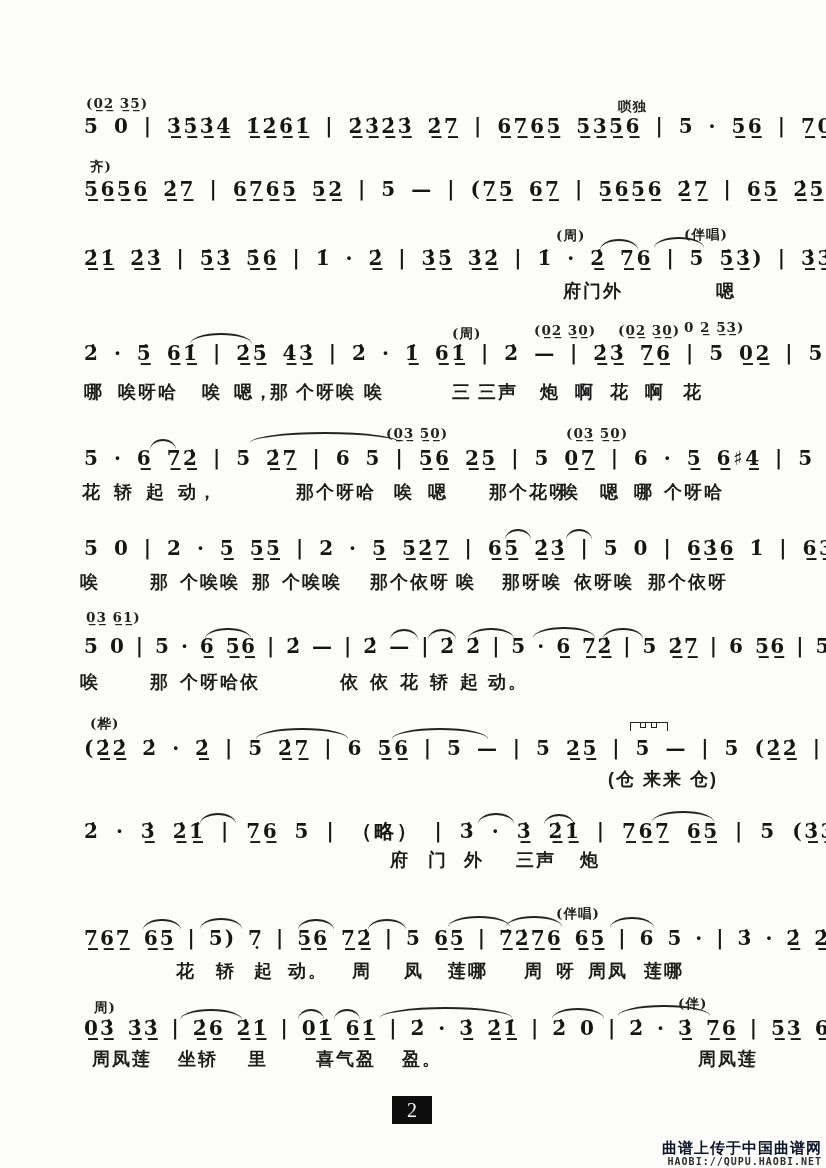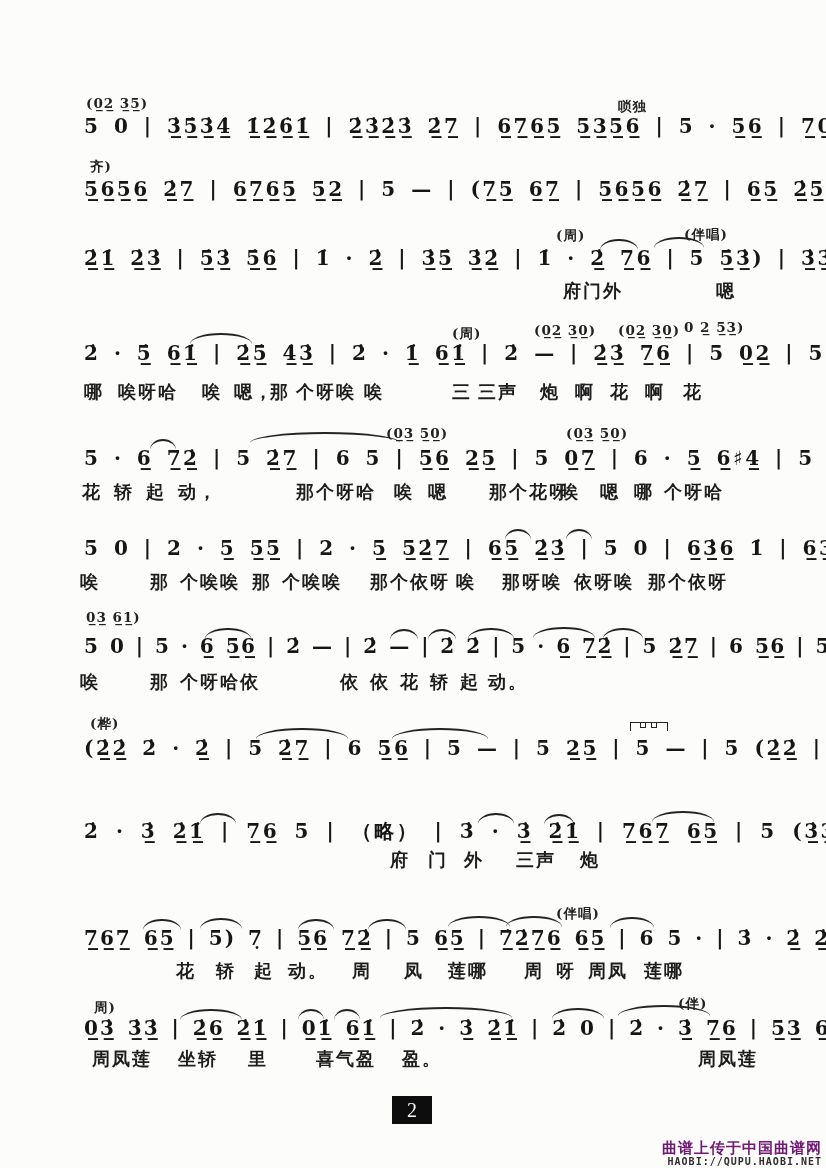--- a/index.html
+++ b/index.html
@@ -43,21 +43,21 @@
   .brk i.s1{left:9px;} .brk i.s2{left:20px;}
   .pagebox{
     position:absolute;left:392px;top:1096px;width:40px;height:28px;
     background:#0d0d0d;color:#fbfbfb;text-align:center;
     font-family:"Liberation Serif","DejaVu Serif",serif;
     font-size:20px;line-height:28px;font-weight:normal;
   }
   .wm1{
     position:absolute;right:4px;top:1139px;
     font-family:"Liberation Sans","DejaVu Sans",sans-serif;
-    font-weight:bold;font-size:15px;color:#701a75;letter-spacing:1px;
+    font-weight:bold;font-size:15px;color:#0f172a;letter-spacing:1px;
   }
   .wm2{
     position:absolute;right:4px;top:1156px;
     font-family:"DejaVu Sans Mono","Liberation Mono",monospace;
     font-weight:bold;font-size:10px;color:#2e2e2e;letter-spacing:1px;
   }
 </style>
 </head>
 <body>
 
@@ -160,20 +160,23 @@
   </div>
 
   <div class="ann" style="left:90px;top:716px">(桦)</div>
   <div class="slur" style="left:256px;top:728px;width:92px"></div>
   <div class="slur" style="left:392px;top:728px;width:96px"></div>
   <div class="brk" style="left:630px;top:722px">
       <i class="s1"></i>
       <i class="s2"></i>
     </div>
   <div class="notes" style="top:737px">(2̲̇2̲̇ 2̇ · 2̲̇ | 5 2̲̇7̲ | 6 5̲6̲ | 5 — | 5 2̲5̲ | 5 — | 5 (2̲̇2̲̇ | 5 2̲̇2̲̇ 5 — |</div>
+  <div class="lyrics" style="top:768px">
+    <span class="ly" style="left:608px">(仓 来来 仓)</span>
+  </div>
 
   <div class="slur" style="left:200px;top:813px;width:36px"></div>
   <div class="slur" style="left:478px;top:813px;width:36px"></div>
   <div class="slur" style="left:544px;top:814px;width:30px"></div>
   <div class="slur" style="left:652px;top:811px;width:62px"></div>
   <div class="notes" style="top:820px;word-spacing:6px">2̇ · 3̲̇ 2̲̇1̲̇ | 7̲6̲ 5 | （略） | 3̇ · 3̲̇ 2̲̇1̲̇ | 7̲6̲7̲ 6̲5̲ | 5 (3̲̇3̲̇ 2̲̇1̲̇ |</div>
   <div class="lyrics" style="top:849px">
     <span class="ly" style="left:390px">府</span>
     <span class="ly" style="left:428px">门</span>
     <span class="ly" style="left:464px">外</span>

